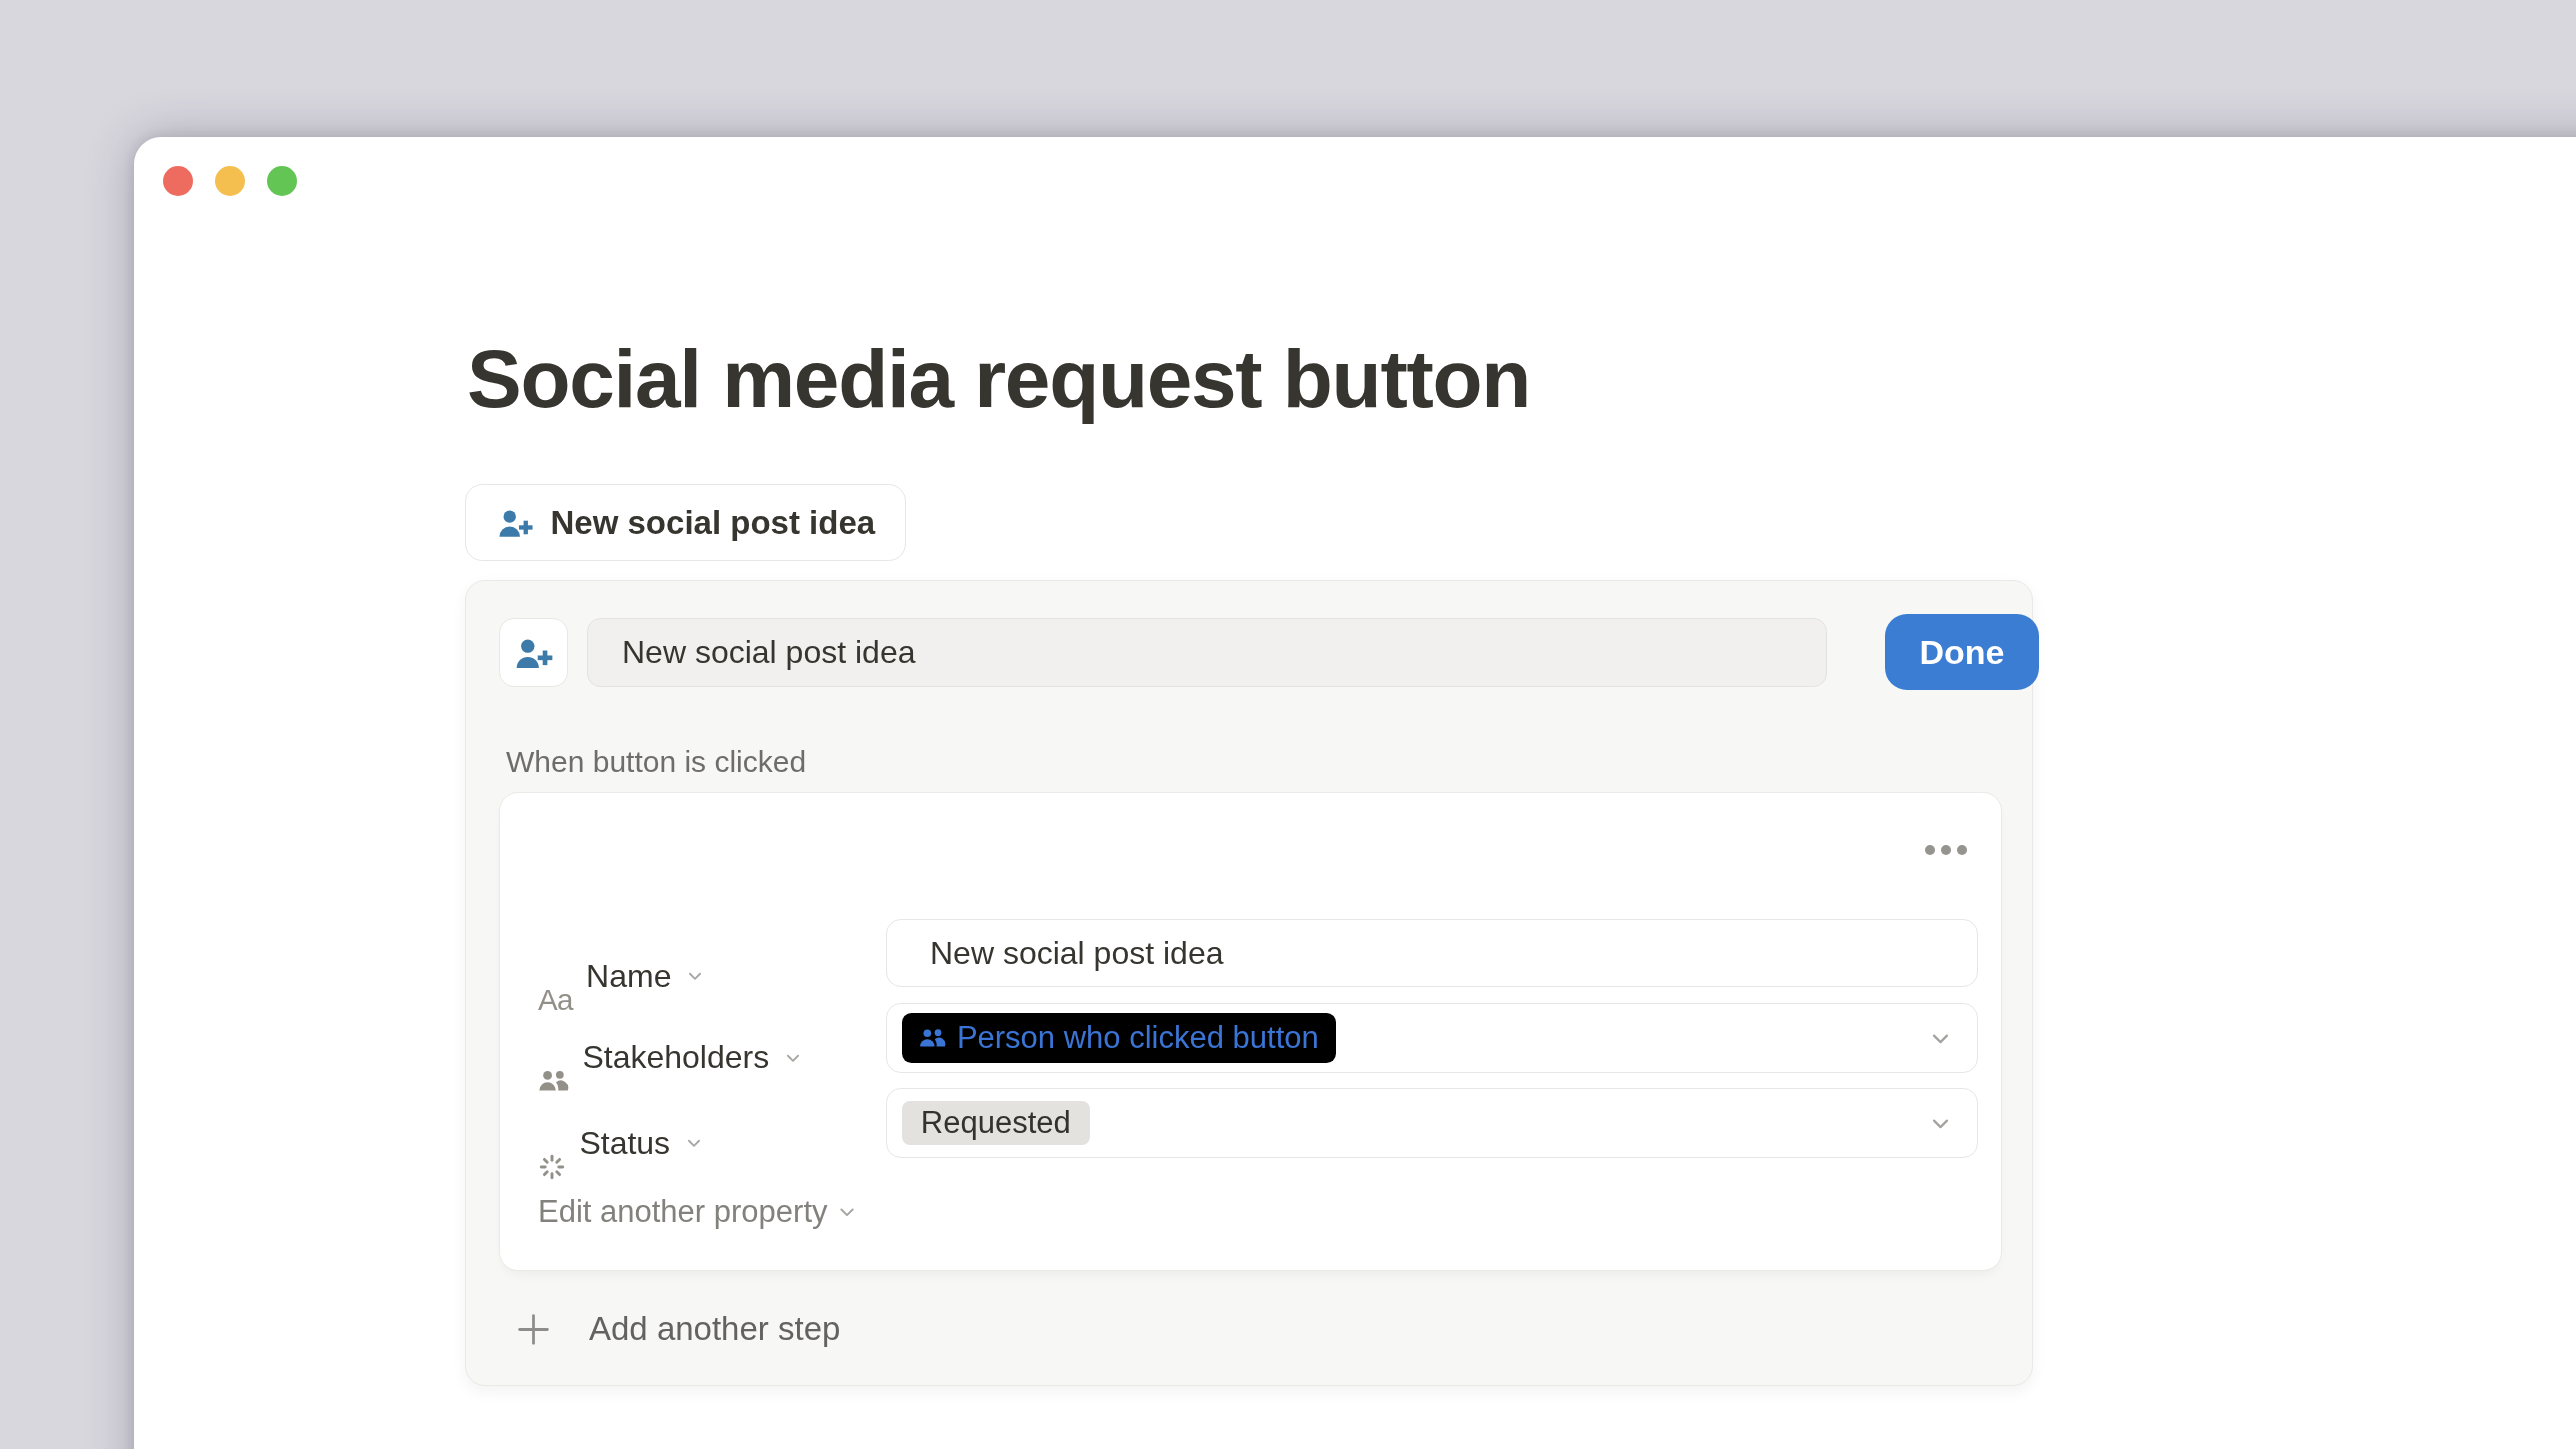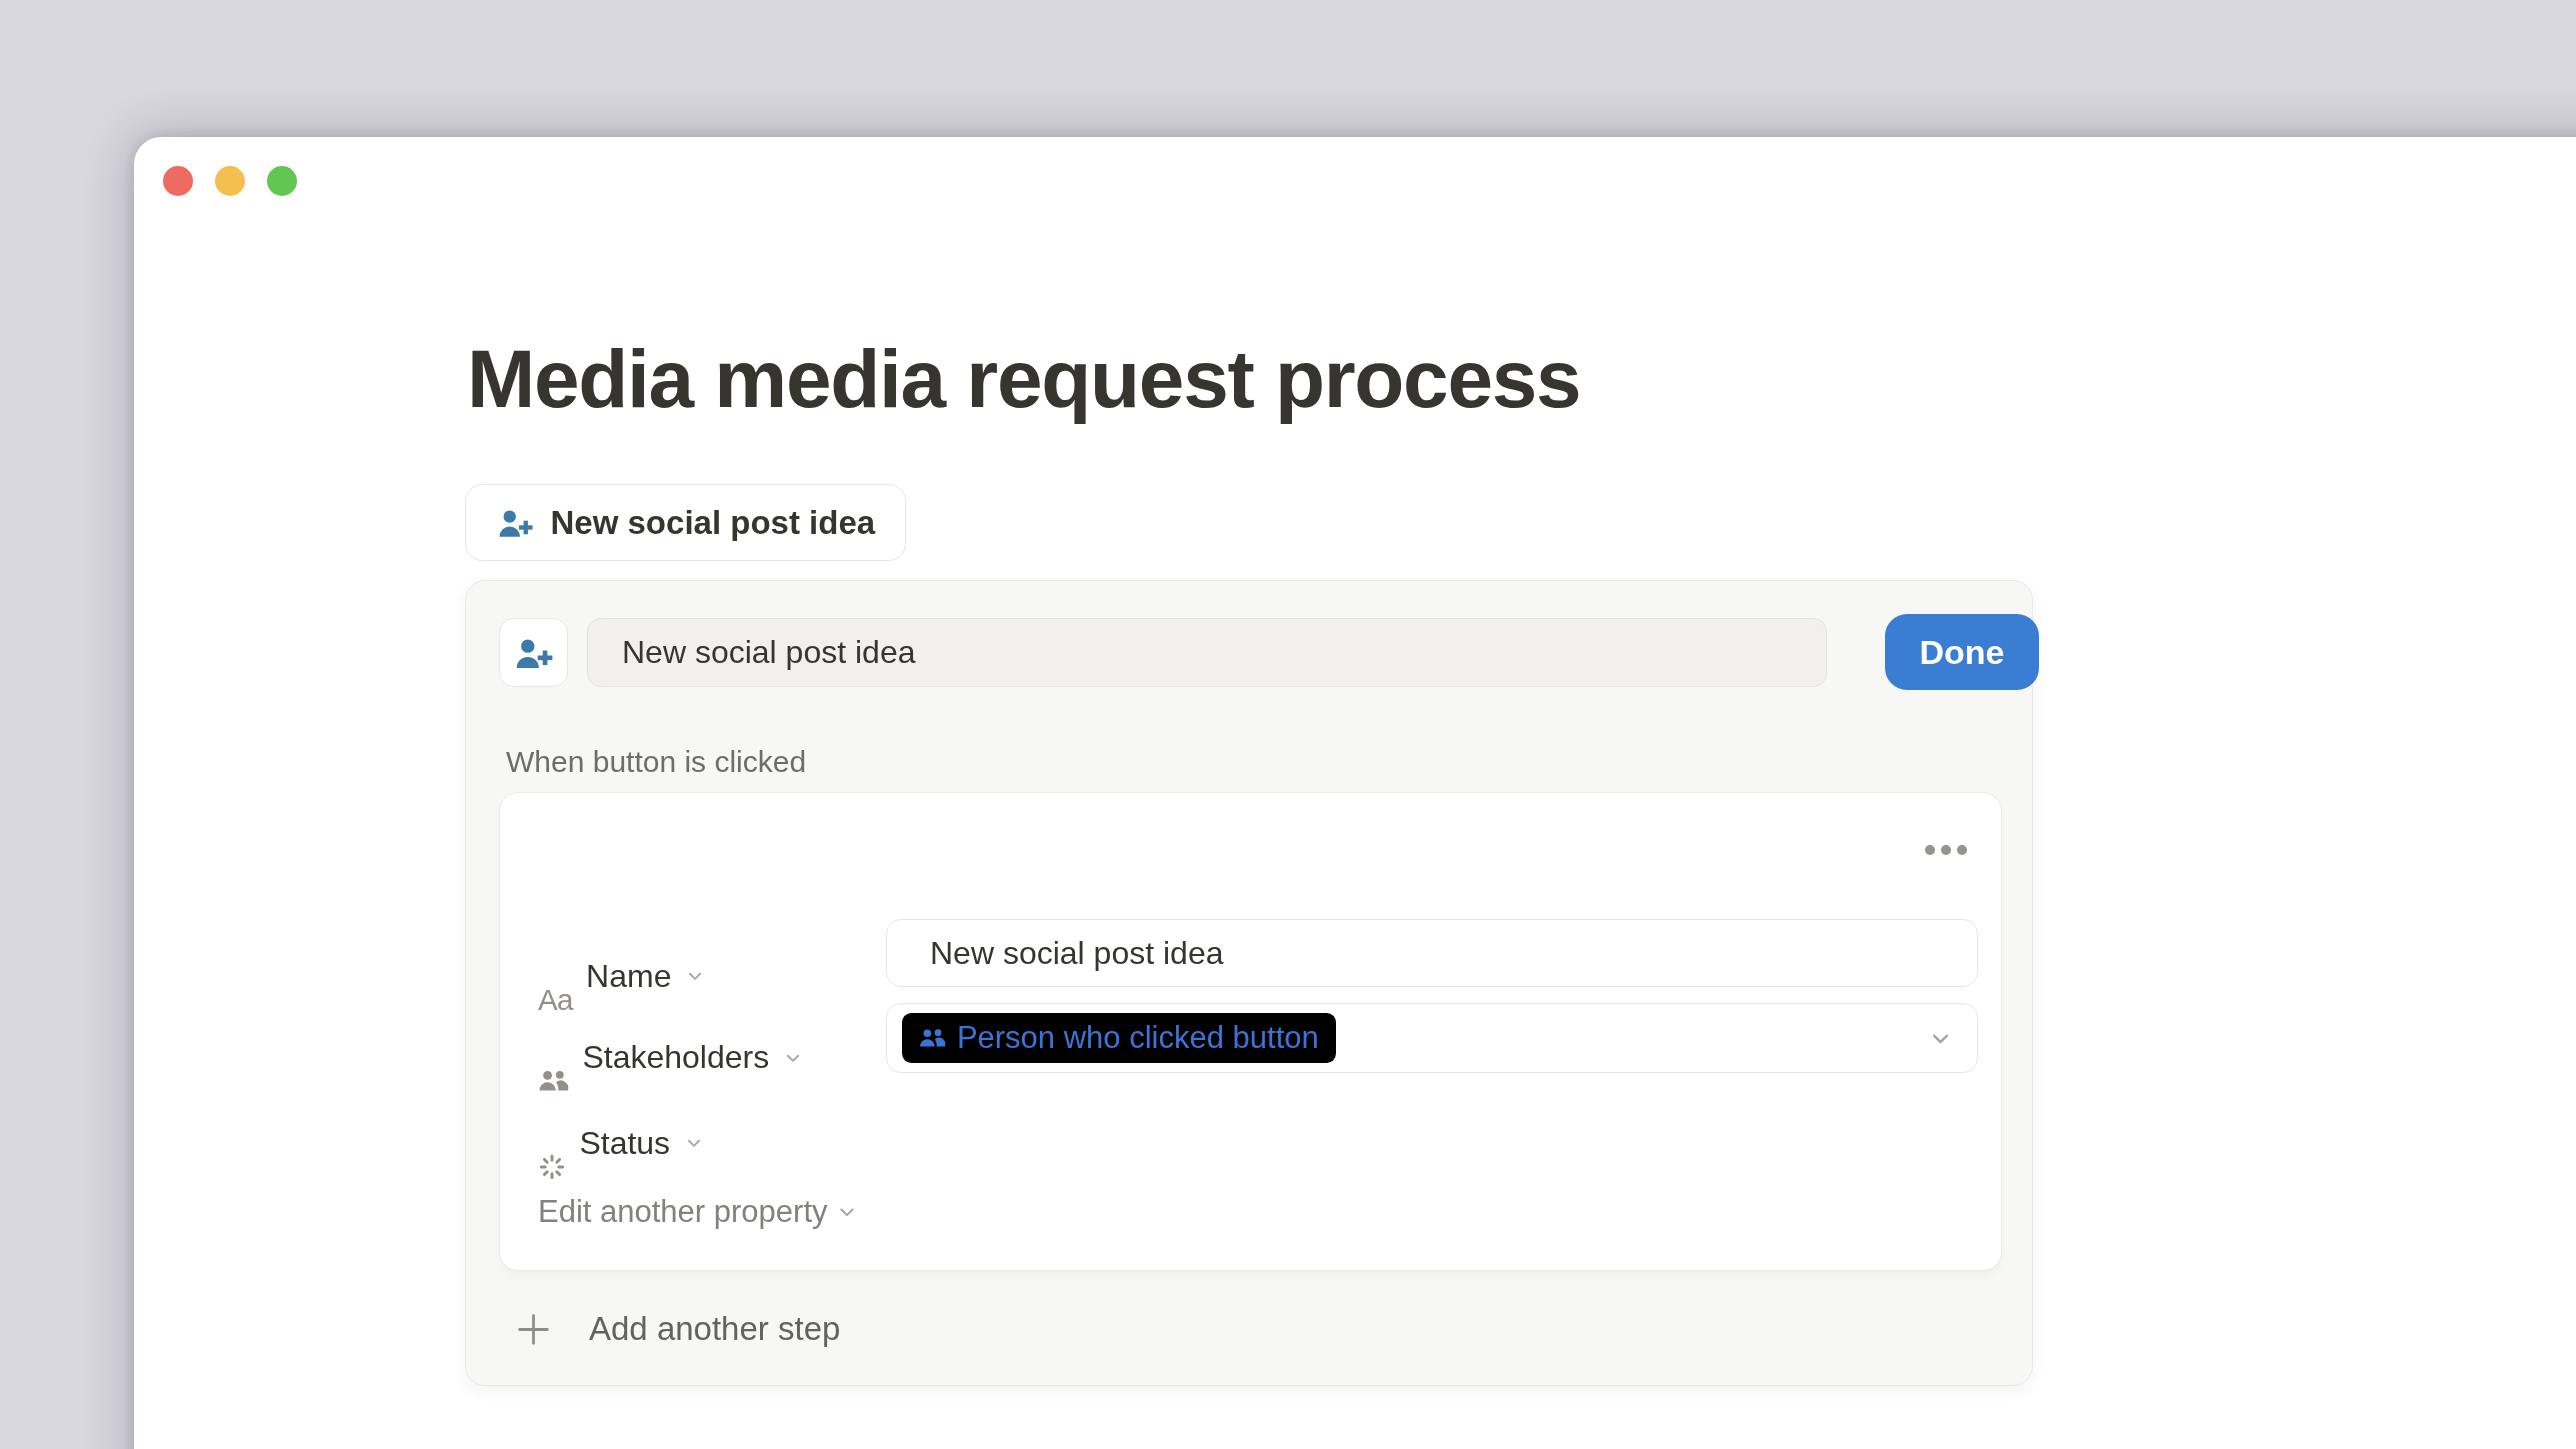--- a/index.html
+++ b/index.html
@@ -141,21 +141,21 @@
 <body>
 
 <div class="window">
 
   <div class="lights">
     <span class="light red"></span>
     <span class="light yellow"></span>
     <span class="light green"></span>
   </div>
 
-  <h1 class="page-title">Media media request process</h1>
+  <h1 class="page-title">Social media request button</h1>
 
   <div class="trigger-btn">
     <span class="steel-icon">
       <svg width="39" height="34" viewBox="0 0 27 22" fill="currentColor">
         <circle cx="9.5" cy="6.6" r="4.3"></circle>
         <path d="M2.4 20.6a7.1 7.1 0 0 1 14.2 0z"></path>
         <g stroke="currentColor" stroke-width="3" fill="none">
           <line x1="20.6" y1="9.4" x2="20.6" y2="18.8"></line>
           <line x1="15.9" y1="14.1" x2="25.3" y2="14.1"></line>
         </g>
@@ -255,20 +255,30 @@
             <line x1="16.1" y1="7.9" x2="18.5" y2="5.5"></line>
           </svg>
         </span>
         <span class="ptext">Status</span>
         <span class="chev">
           <svg width="18" height="18" viewBox="0 0 16 16" fill="none" stroke="currentColor" stroke-width="1.7" stroke-linecap="round" stroke-linejoin="round">
               <path d="M3.5 6l4.5 4.5L12.5 6"></path>
             </svg>
         </span>
       </div>
+      <div class="field" style="top:295px;height:70px;">
+        <span class="chip-status">
+          <span class="chip-text">Requested</span>
+        </span>
+        <span class="field-chev">
+          <svg width="23" height="23" viewBox="0 0 16 16" fill="none" stroke="currentColor" stroke-width="1.6" stroke-linecap="round" stroke-linejoin="round">
+              <path d="M3.5 6l4.5 4.5L12.5 6"></path>
+            </svg>
+        </span>
+      </div>
 
       <div class="edit-another">
         <span class="txt">Edit another property</span>
         <span class="chev">
           <svg width="20" height="20" viewBox="0 0 16 16" fill="none" stroke="currentColor" stroke-width="1.6" stroke-linecap="round" stroke-linejoin="round">
               <path d="M3.5 6l4.5 4.5L12.5 6"></path>
             </svg>
         </span>
       </div>
     </div>

